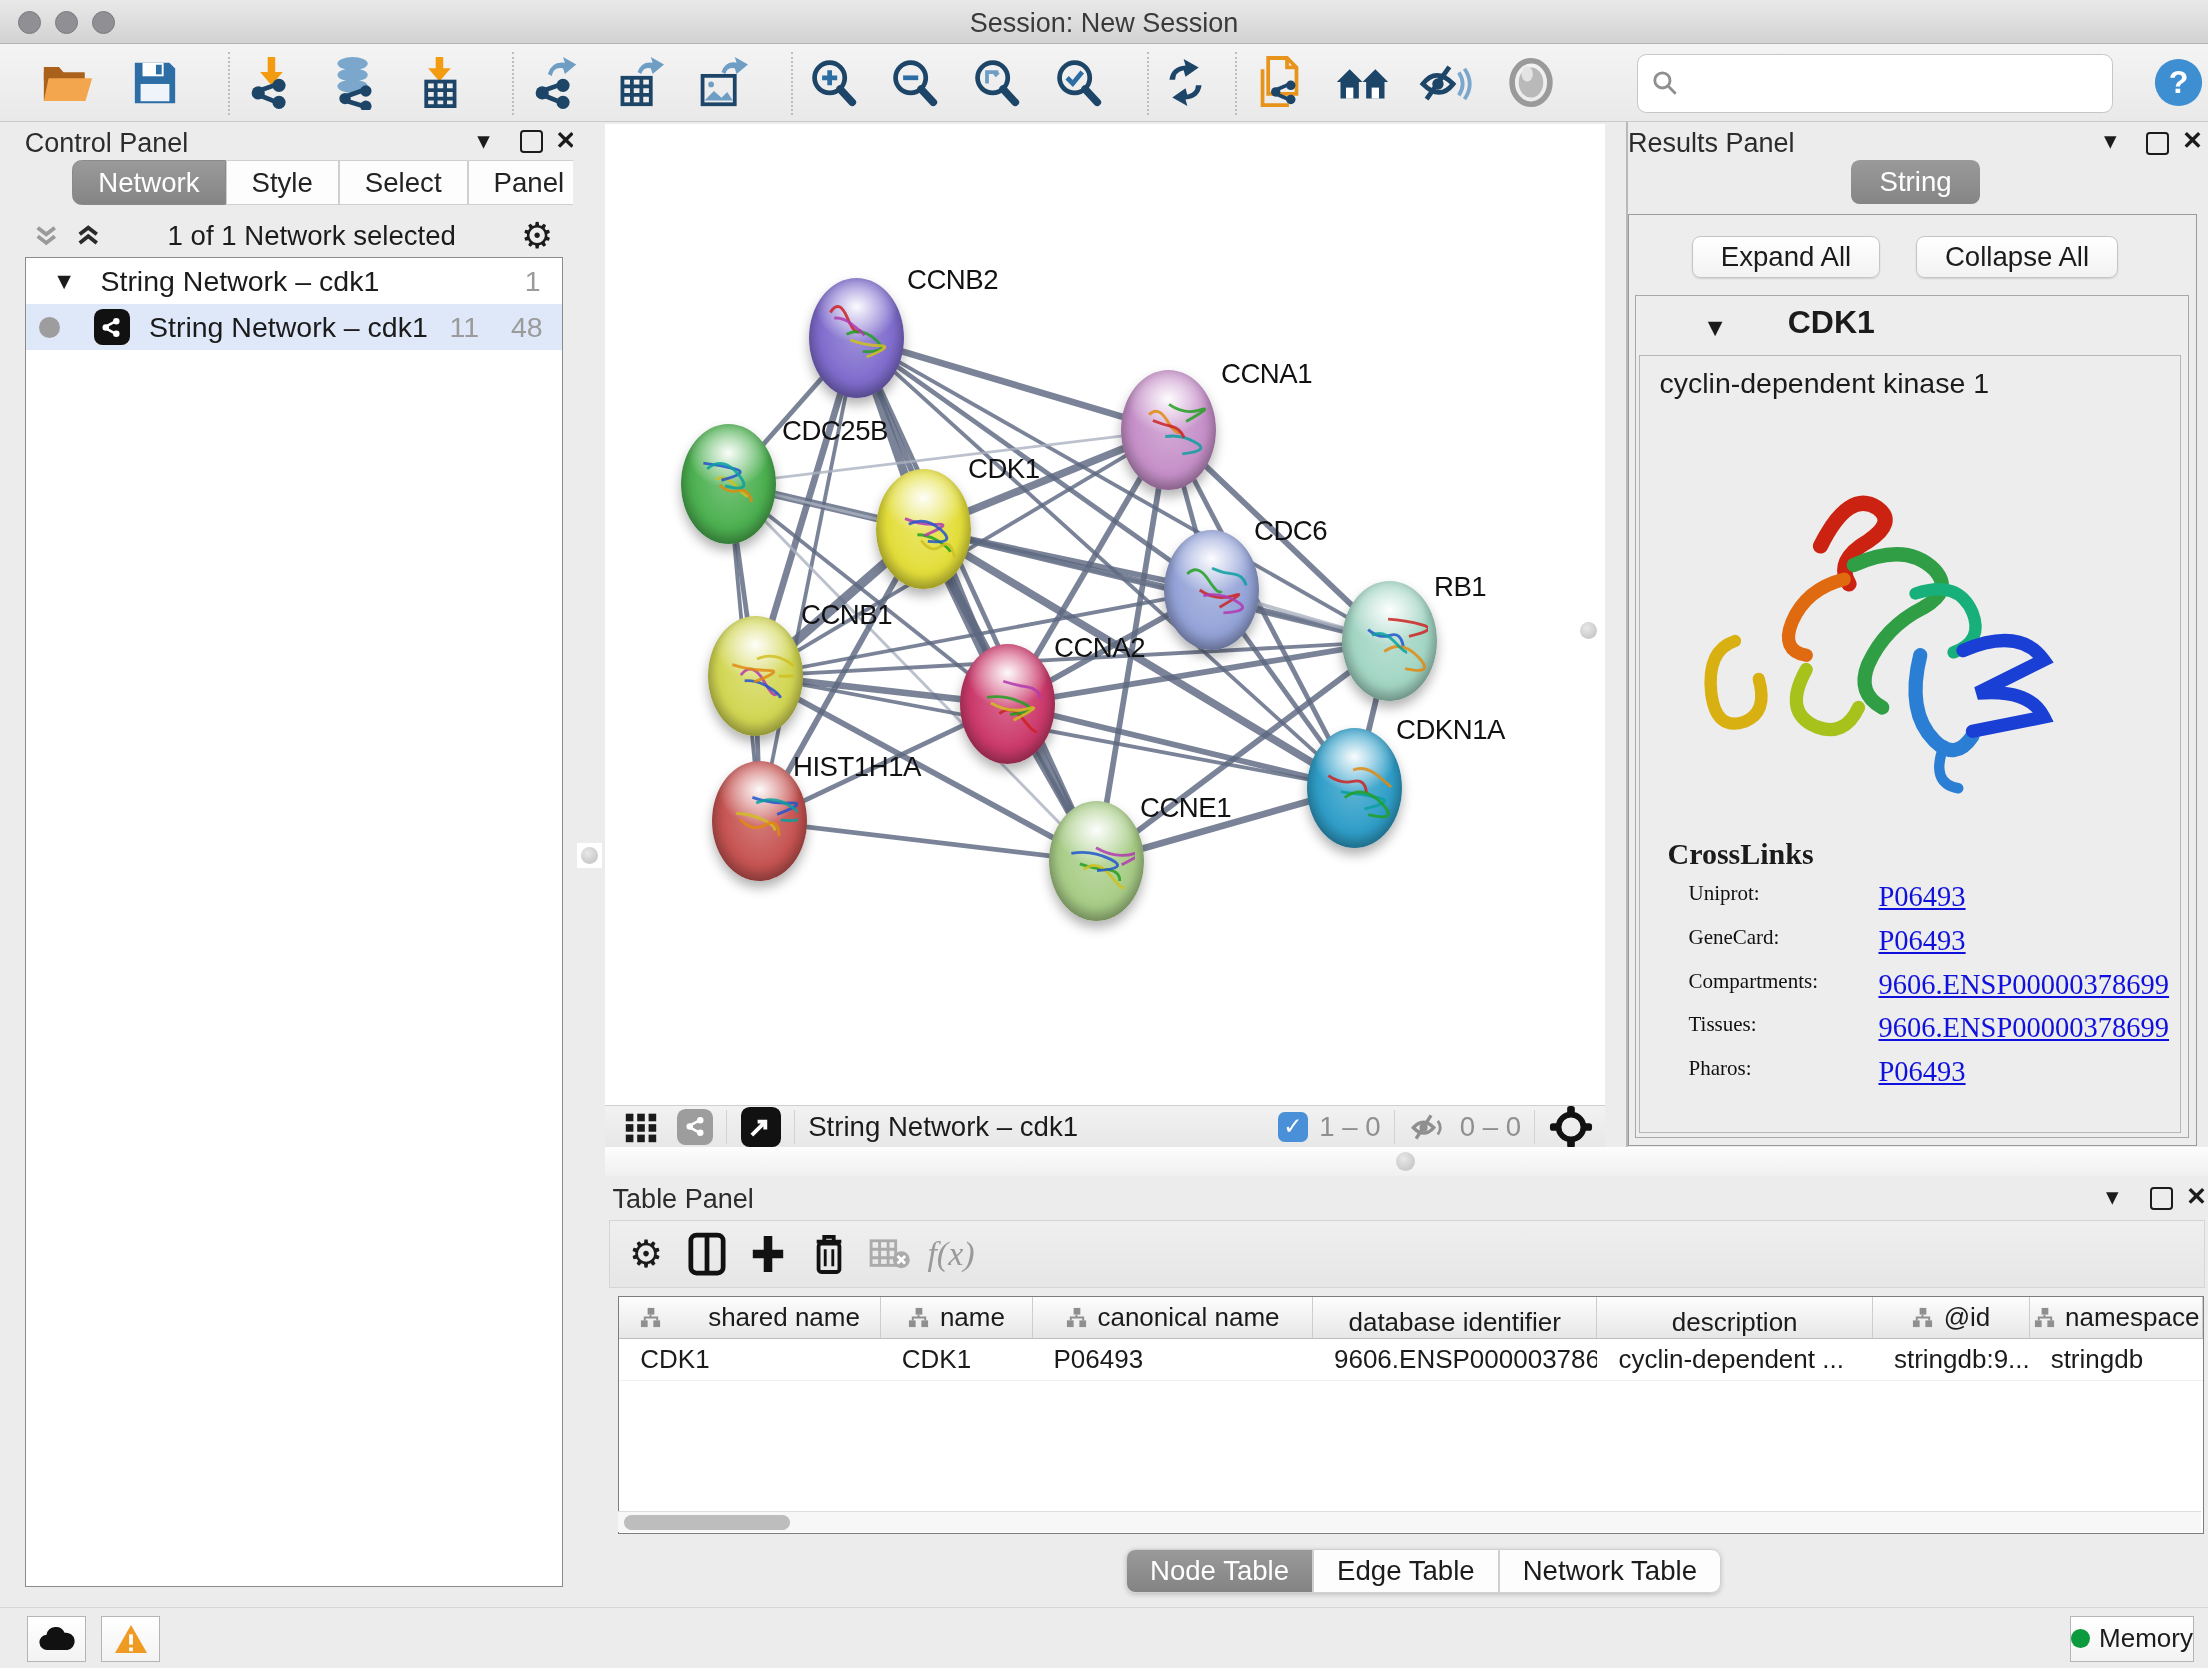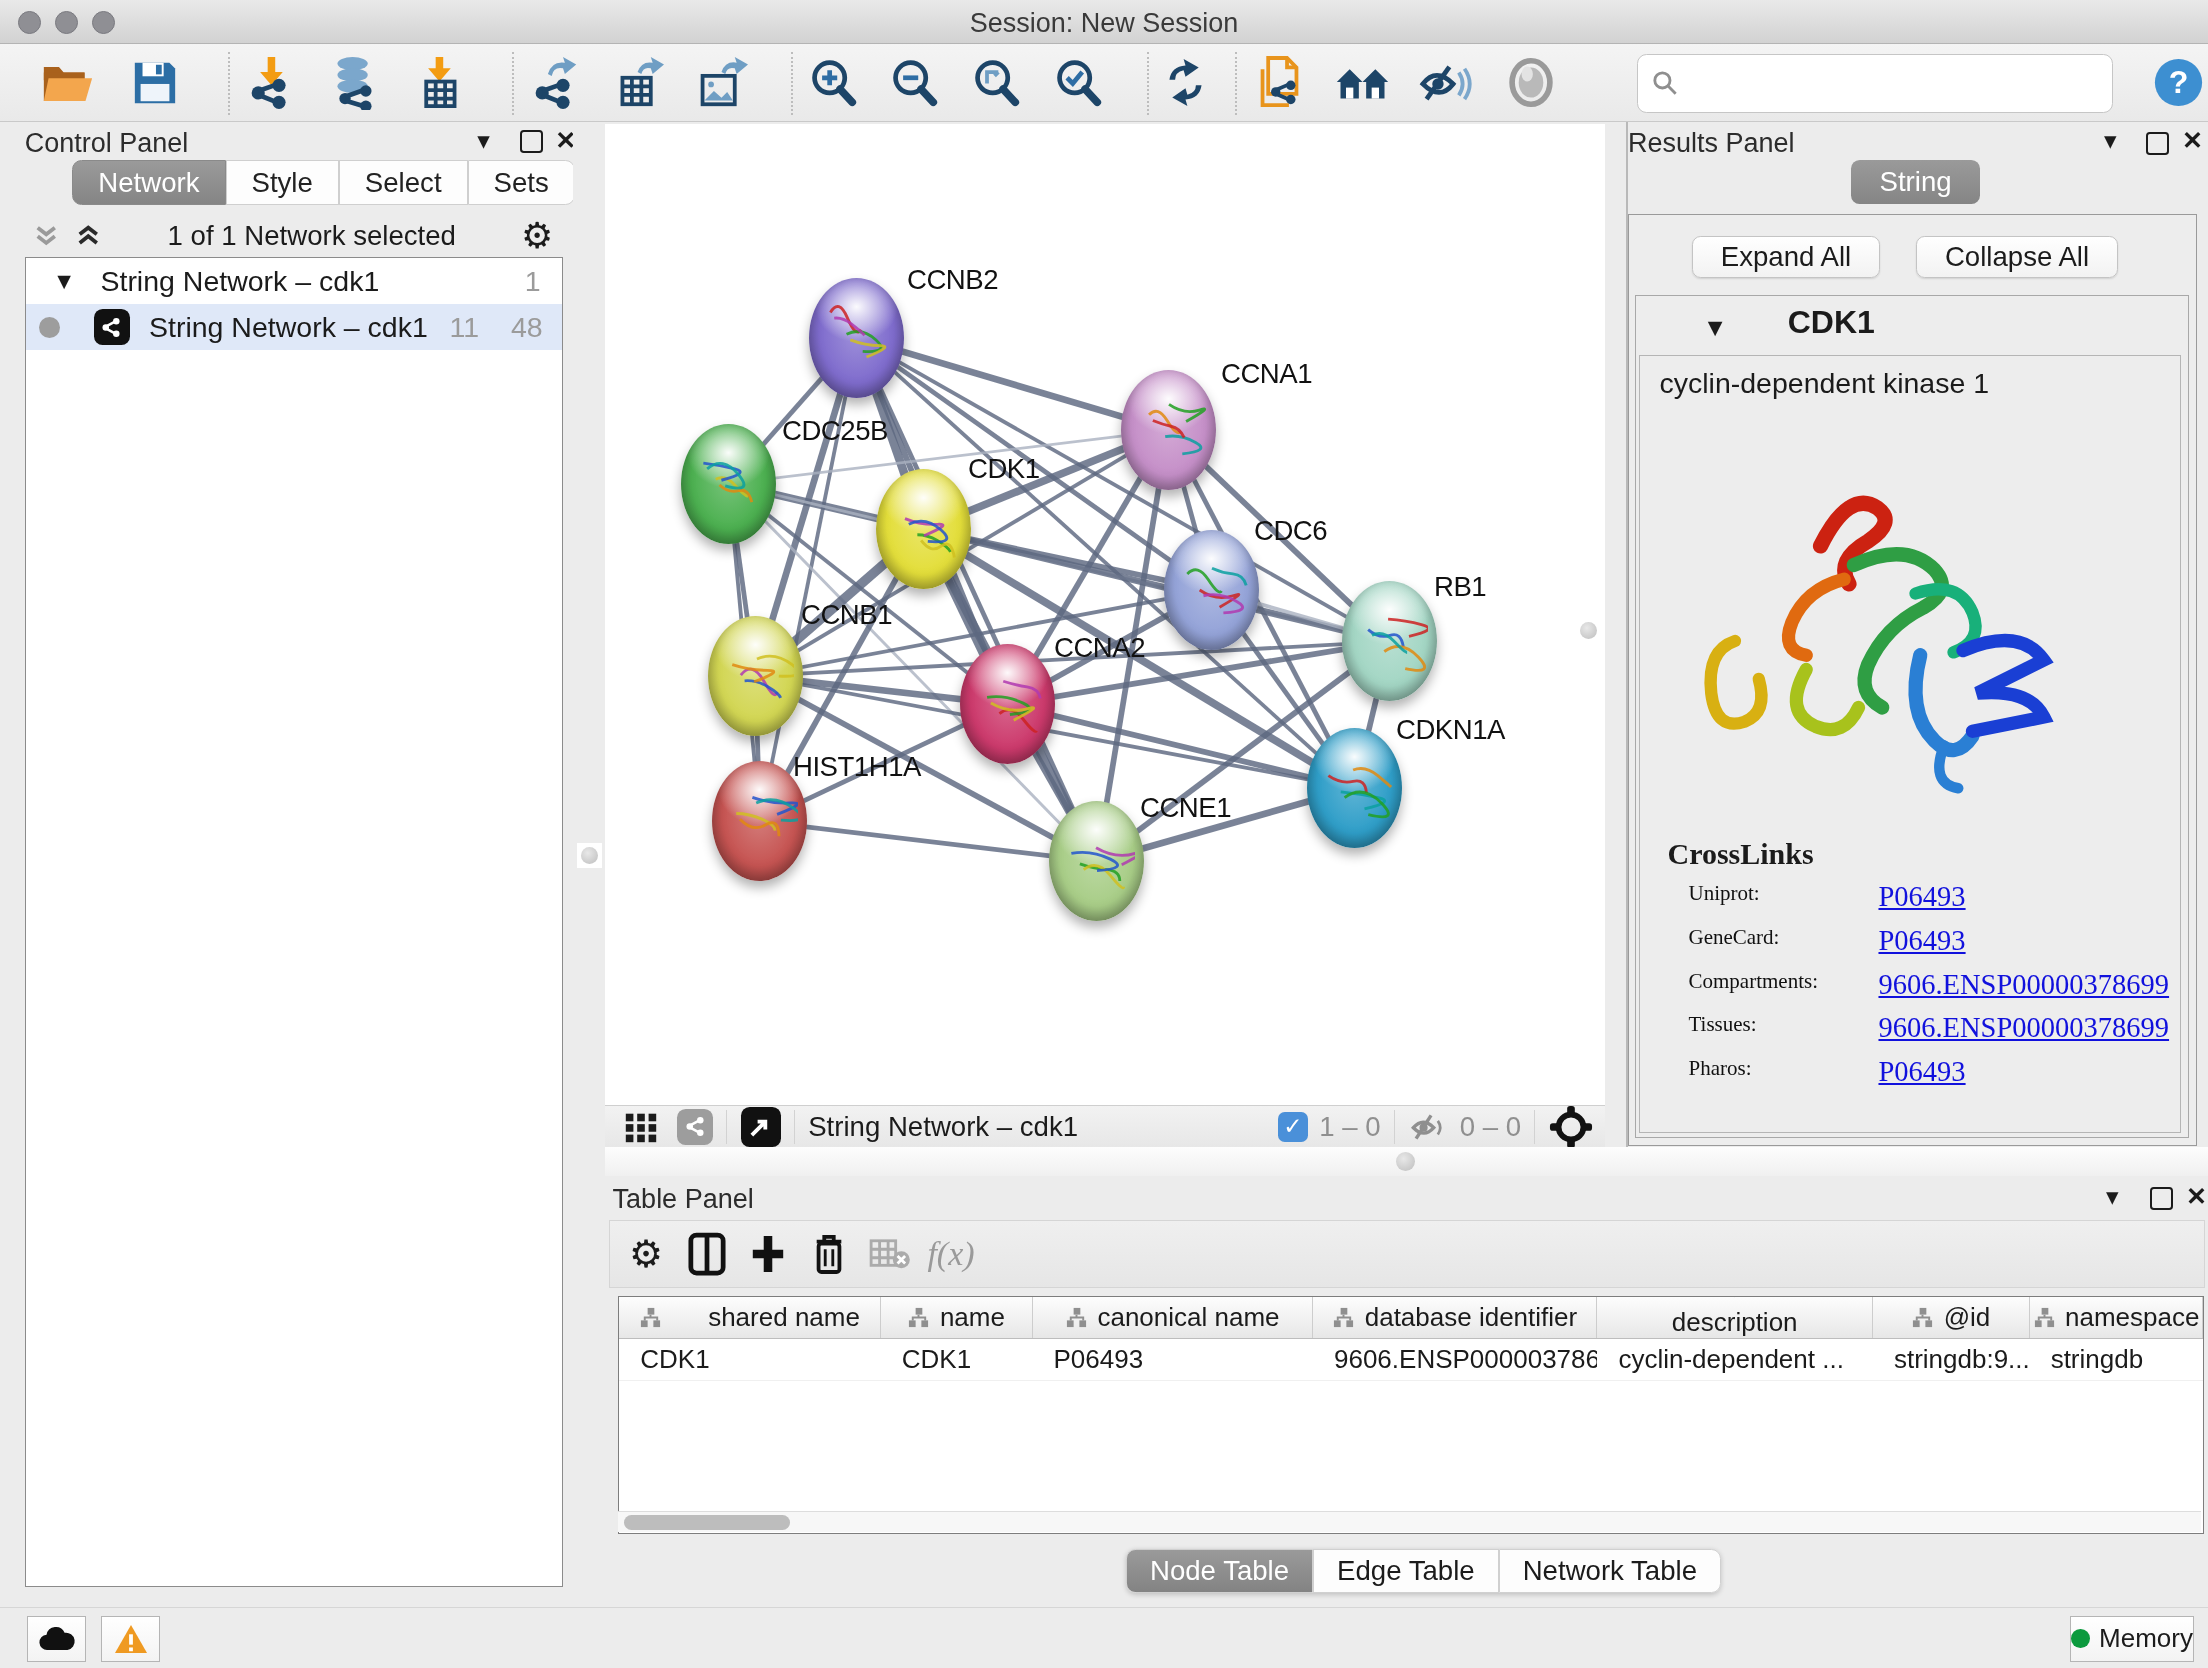--- a/index.html
+++ b/index.html
@@ -280,21 +280,21 @@
 <div class="abs control-panel">
   <span class="abs panel-title" style="left:11.4px; top:3.8px">Control Panel</span>
   <span class="abs win-ico" style="left:464px; top:1.9px">▾</span>
   <span class="abs win-ico" style="left:507px; top:0px; font-size:23px; border:2.9px solid #1b1b1b; width:23px; height:23px; border-radius:3.8px; margin-top:5.7px"></span>
   <span class="abs win-ico" style="left:542px; top:1.9px; font-weight:bold">✕</span>
 
   <div class="abs tabseg" style="left:59px; top:36px">
     <div class="tab sel">Network</div>
     <div class="tab">Style</div>
     <div class="tab">Select</div>
-    <div class="tab">Sets</div>
+    <div class="tab">Panel</div>
   </div>
 
   <div class="abs cp-statusrow">
     <svg width="28.5" height="28.5" viewBox="0 0 30 30" style="margin-left:7.6px">
         <path d="M6 6 15 13 24 6 M6 15 15 22 24 15" stroke="#9a9a9a" stroke-width="4" fill="none"></path>
       </svg>
     <svg width="28.5" height="28.5" viewBox="0 0 30 30" style="margin-left:13.3px">
         <path d="M6 13 15 6 24 13 M6 22 15 15 24 22" stroke="#2a2a2a" stroke-width="4" fill="none"></path>
       </svg>
     <span style="flex:1; text-align:center; font-size:27.6px">1 of 1 Network selected</span>
@@ -664,21 +664,21 @@
           <svg width="23" height="23" viewBox="0 0 24 24">
             <g fill="#8f8f8f">
               <rect x="9" y="2" width="7" height="7"></rect>
               <rect x="2" y="15" width="7" height="7"></rect>
               <rect x="15" y="15" width="7" height="7"></rect>
               <path d="M12 9 v4 M6 15 v-3 h13 v3" stroke="#8f8f8f" stroke-width="2" fill="none"></path>
             </g>
           </svg>
           <span>canonical name</span>
         </div>
-        <div class="tbl-col" style="width: 285px;">
+        <div class="tbl-col" style="width: 285px; flex-direction: column;">
           <svg width="23" height="23" viewBox="0 0 24 24">
             <g fill="#8f8f8f">
               <rect x="9" y="2" width="7" height="7"></rect>
               <rect x="2" y="15" width="7" height="7"></rect>
               <rect x="15" y="15" width="7" height="7"></rect>
               <path d="M12 9 v4 M6 15 v-3 h13 v3" stroke="#8f8f8f" stroke-width="2" fill="none"></path>
             </g>
           </svg>
           <span>database identifier</span>
         </div>

